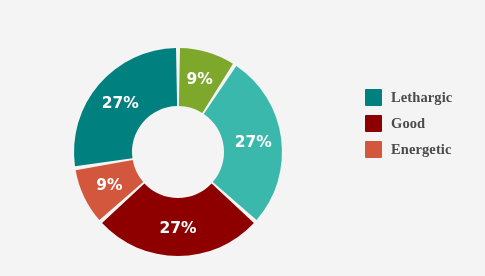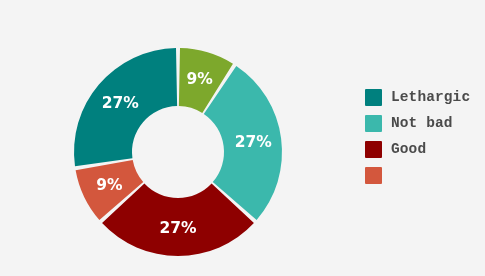--- a/index.html
+++ b/index.html
@@ -52,21 +52,21 @@
     margin-bottom: 0px;
   }
   .legend-swatch {
     width: 17px;
     height: 17px;
     flex: 0 0 17px;
     margin-right: 9px;
     border-radius: 1px;
   }
   .legend-label {
-    font-family: Liberation Mono, monospace;
+    font-family: Liberation Serif, serif;
     font-size: 14.5px;
     font-weight: bold;
     color: #4b4b4b;
     white-space: nowrap;
     letter-spacing: 0.1px;
   }
 </style>
 </head>
 <body>
 
@@ -90,25 +90,22 @@
         </g>
     </svg>
   </div>
 
   <div id="legend">
       <div class="legend-item">
         <span class="legend-swatch" style="background: rgb(0, 128, 126);"></span>
         <span class="legend-label">Lethargic</span>
       </div>
       <div class="legend-item">
-        <span class="legend-swatch" style="background: rgb(59, 184, 172);"></span>
-        <span class="legend-label">Not bad</span>
-      </div>
-      <div class="legend-item">
         <span class="legend-swatch" style="background: rgb(142, 0, 0);"></span>
         <span class="legend-label">Good</span>
       </div>
       <div class="legend-item">
         <span class="legend-swatch" style="background: rgb(211, 87, 61);"></span>
+        <span class="legend-label">Energetic</span>
       </div>
     </div>
 
 </div>
 
 </body></html>

